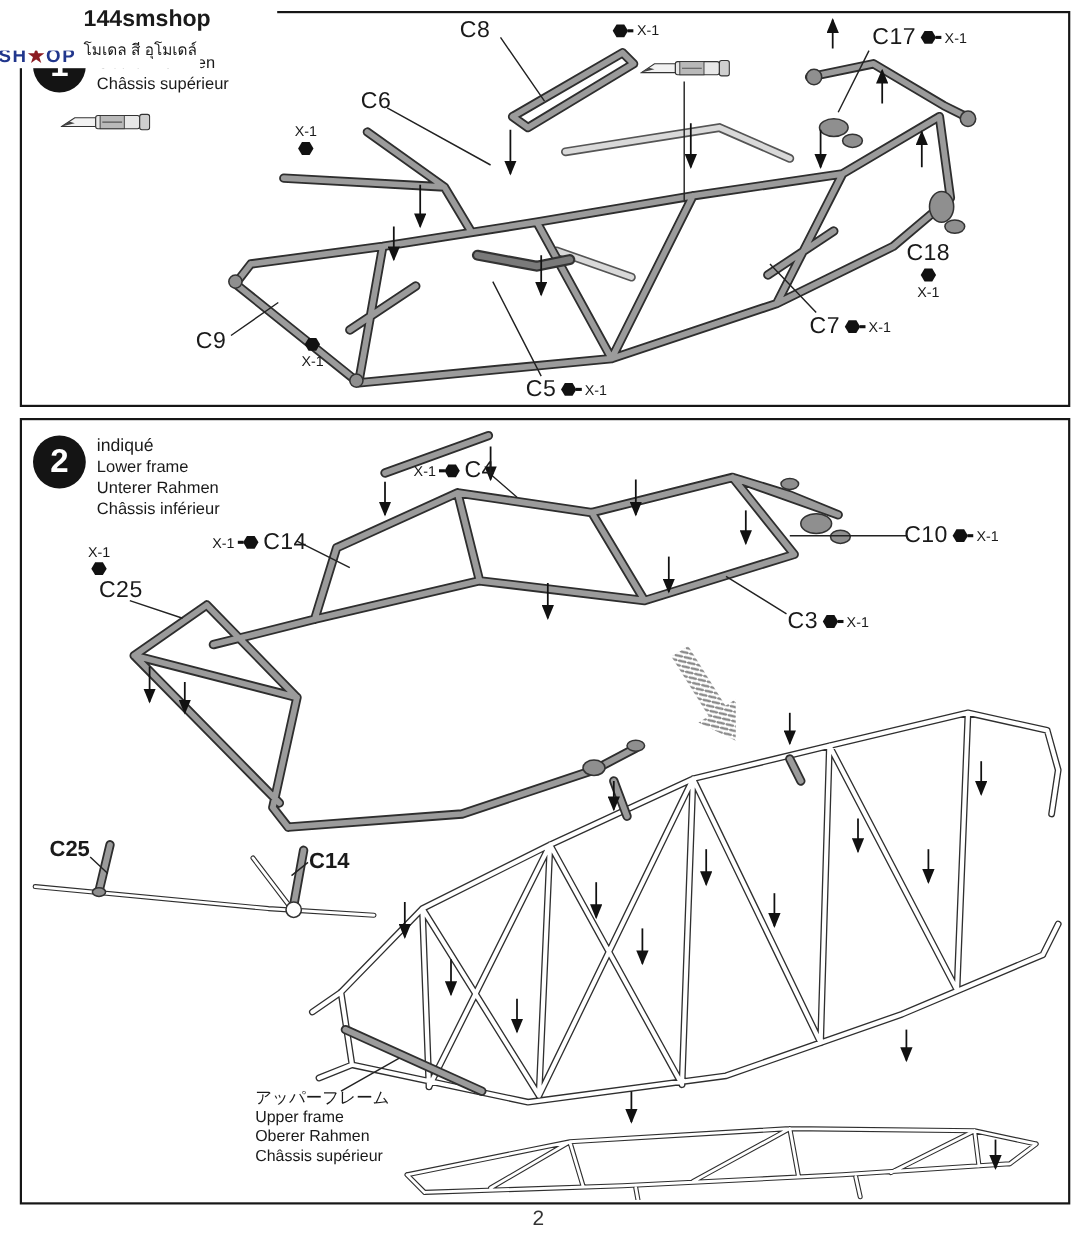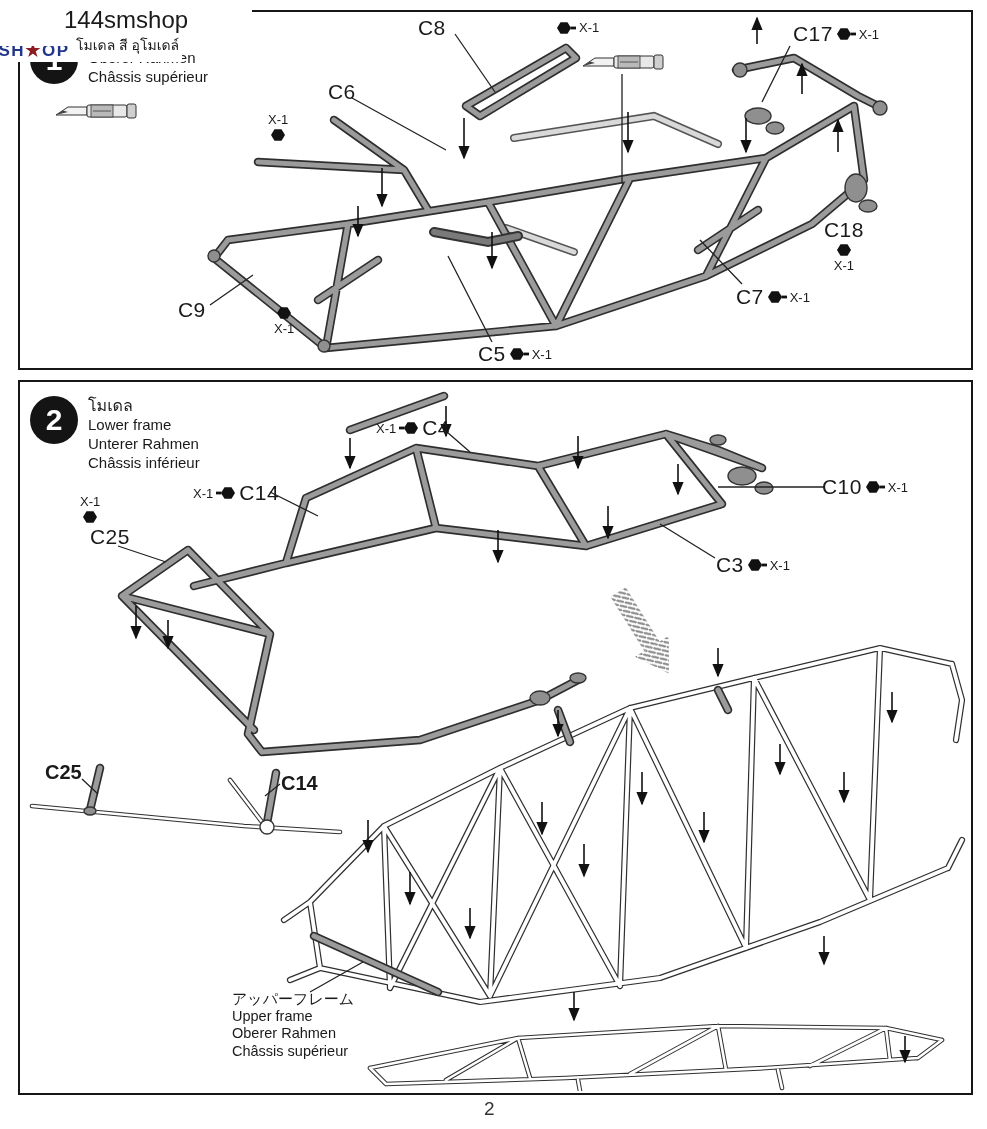--- a/index.html
+++ b/index.html
@@ -14,21 +14,21 @@
   .pbig{font-size:20px;font-weight:600;white-space:nowrap}
   .xsmall{font-size:13px;font-weight:400;white-space:nowrap}
   .combo{position:absolute;display:flex;align-items:center;gap:3px;z-index:4}
   .stack{position:absolute;display:flex;flex-direction:column;align-items:center;gap:1px;z-index:4}
   .lbl{position:absolute;z-index:4}
   .notes{position:absolute;font-size:14.5px;line-height:19px;z-index:4;white-space:nowrap}
   .cutoff{position:absolute;font-size:13.5px;line-height:17px;z-index:4;white-space:nowrap}
   .pagenum{position:absolute;font-size:19px;color:#333;z-index:4}
   .logo{position:absolute;left:0;top:0;width:252px;height:46px;background:#fff;z-index:6}
   .logo2{position:absolute;left:0;top:0;width:182px;height:62px;background:#fff;z-index:5}
-  .brand{position:absolute;left:64px;top:6px;font-size:24px;font-weight:400;z-index:7;white-space:nowrap}
+  .brand{position:absolute;left:76px;top:6px;font-size:21px;font-weight:700;z-index:7;white-space:nowrap}
   .thai{position:absolute;left:76px;top:34px;font-size:14px;z-index:7;white-space:nowrap}
   svg.frame{position:absolute;z-index:2}
   .td{stroke:#2e2e2e;stroke-width:8.5;fill:none;stroke-linecap:round;stroke-linejoin:round}
   .tf{stroke:#9b9b9b;stroke-width:5.2;fill:none;stroke-linecap:round;stroke-linejoin:round}
   .tld{stroke:#555;stroke-width:8;fill:none;stroke-linecap:round}
   .tlf{stroke:#d9d9d9;stroke-width:5;fill:none;stroke-linecap:round}
   .bd{stroke:#333;stroke-width:10;fill:none;stroke-linecap:round}
   .bf{stroke:#7a7a7a;stroke-width:6;fill:none;stroke-linecap:round}
   .wd{stroke:#2f2f2f;stroke-width:6.2;fill:none;stroke-linecap:round;stroke-linejoin:round}
   .wf{stroke:#ffffff;stroke-width:3.8;fill:none;stroke-linecap:round;stroke-linejoin:round}
@@ -234,21 +234,21 @@
     <line class="ar" x1="874" y1="312" x2="874" y2="342" marker-end="url(#ah)"></line>
     <line class="ar" x1="700" y1="268" x2="700" y2="296" marker-end="url(#ah)"></line>
     <line class="ar" x1="540" y1="330" x2="540" y2="356" marker-end="url(#ah)"></line>
     <line class="ar" x1="556" y1="612" x2="556" y2="640" marker-end="url(#ah)"></line>
     <line class="ar" x1="806" y1="556" x2="806" y2="584" marker-end="url(#ah)"></line>
     <line class="ar" x1="887" y1="656" x2="887" y2="682" marker-end="url(#ah)"></line>
   </svg>
 
   <div class="badge" style="left:30px;top:396px">2</div>
   <div class="hdr" style="left:88px;top:396px">
-    <div class="ja">โมเดล</div>
+    <div class="ja">indiqué</div>
     <div>Lower frame</div>
     <div>Unterer Rahmen</div>
     <div>Châssis inférieur</div>
   </div>
 
   <div class="combo" style="left:376px;top:416px">
     <span class="xsmall">X-1</span>
     <svg width="20" height="14" viewBox="0 0 20 14">
         <polygon points="5,7 8.5,1.2 15.5,1.2 19,7 15.5,12.8 8.5,12.8" fill="#111"></polygon>
         <rect x="0" y="5.6" width="5.5" height="2.8" fill="#111"></rect>

